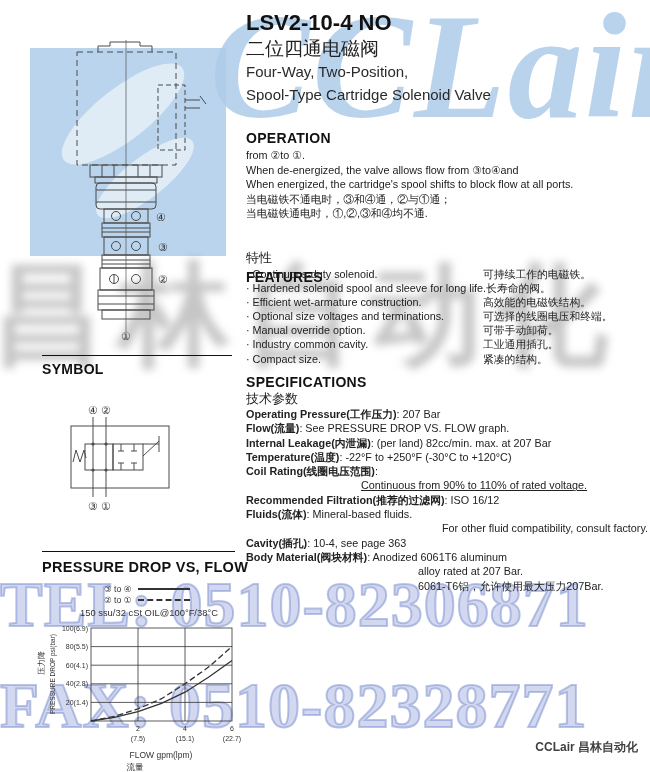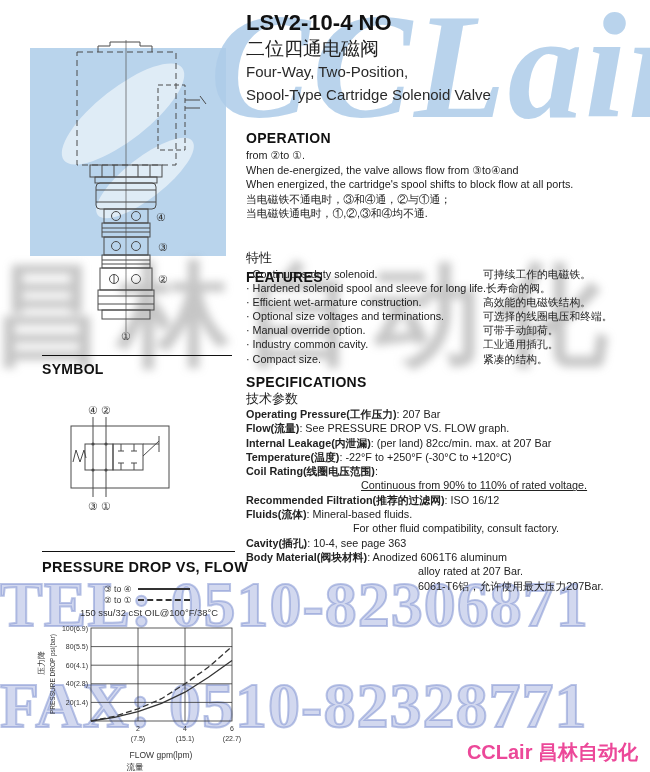--- a/index.html
+++ b/index.html
@@ -34,32 +34,32 @@
   #features-head{left:246px;top:233px;margin-top:36px;}
   #features-zh{left:246px;top:249px;font-size:13px;}
   #feature-rows{left:246px;top:267px;width:402px;}
   .feat-row{display:flex;font-size:10.8px;line-height:14.1px;white-space:nowrap;}
   .feat-en{min-width:237px;}
   #specs-head{left:246px;top:374px;}
   #specs-zh{left:246px;top:390px;font-size:13px;}
   #spec-lines{left:246px;top:407px;width:402px;}
   .spec-line{font-size:10.8px;line-height:14.3px;white-space:nowrap;}
   .spec-line b{font-weight:bold;}
-  .ind-a{padding-left:115px;text-decoration:underline;} .ind-b{padding-left:107px;} .ind-c{padding-left:172px;}
+  .ind-a{padding-left:115px;text-decoration:underline;} .ind-b{padding-left:107px;text-align:right;} .ind-c{padding-left:172px;}
   .rule{height:0;border-top:1.5px solid #111;}
   #rule-symbol{left:42px;top:355px;width:190px;}
   #symbol-head{left:42px;top:361px;}
   #rule-chart{left:42px;top:551px;width:193px;}
   #chart-head{left:42px;top:559px;font-size:14.5px;}
   #legend{left:104px;top:583px;}
   .leg-row{display:flex;align-items:center;gap:7px;font-size:8.6px;color:#333;height:11px;}
   .leg-line{display:inline-block;width:52px;border-top:2px solid #333;}
   .leg-line.dashed{border-top:2px dashed #333;}
   #condition{left:80px;top:607px;font-size:9.4px;color:#333;}
-  #footer-brand{right:12px;top:739px;font-size:20px;font-weight:bold;color:#ec4899;}
+  #footer-brand{right:12px;top:739px;font-size:12px;font-weight:bold;color:#404040;}
   svg{display:block;}
   svg text{font-family:"Liberation Sans",sans-serif;fill:#333;}
   .draw-stroke{stroke:#4a4a4a;stroke-width:1;fill:none;}
   .curve{fill:none;stroke:#333;stroke-width:1.3;}
   .curve.dashed{stroke-dasharray:6 3;}
   .grid{stroke:#333;stroke-width:.8;fill:none;}
 </style>
 </head>
 <body>
 

